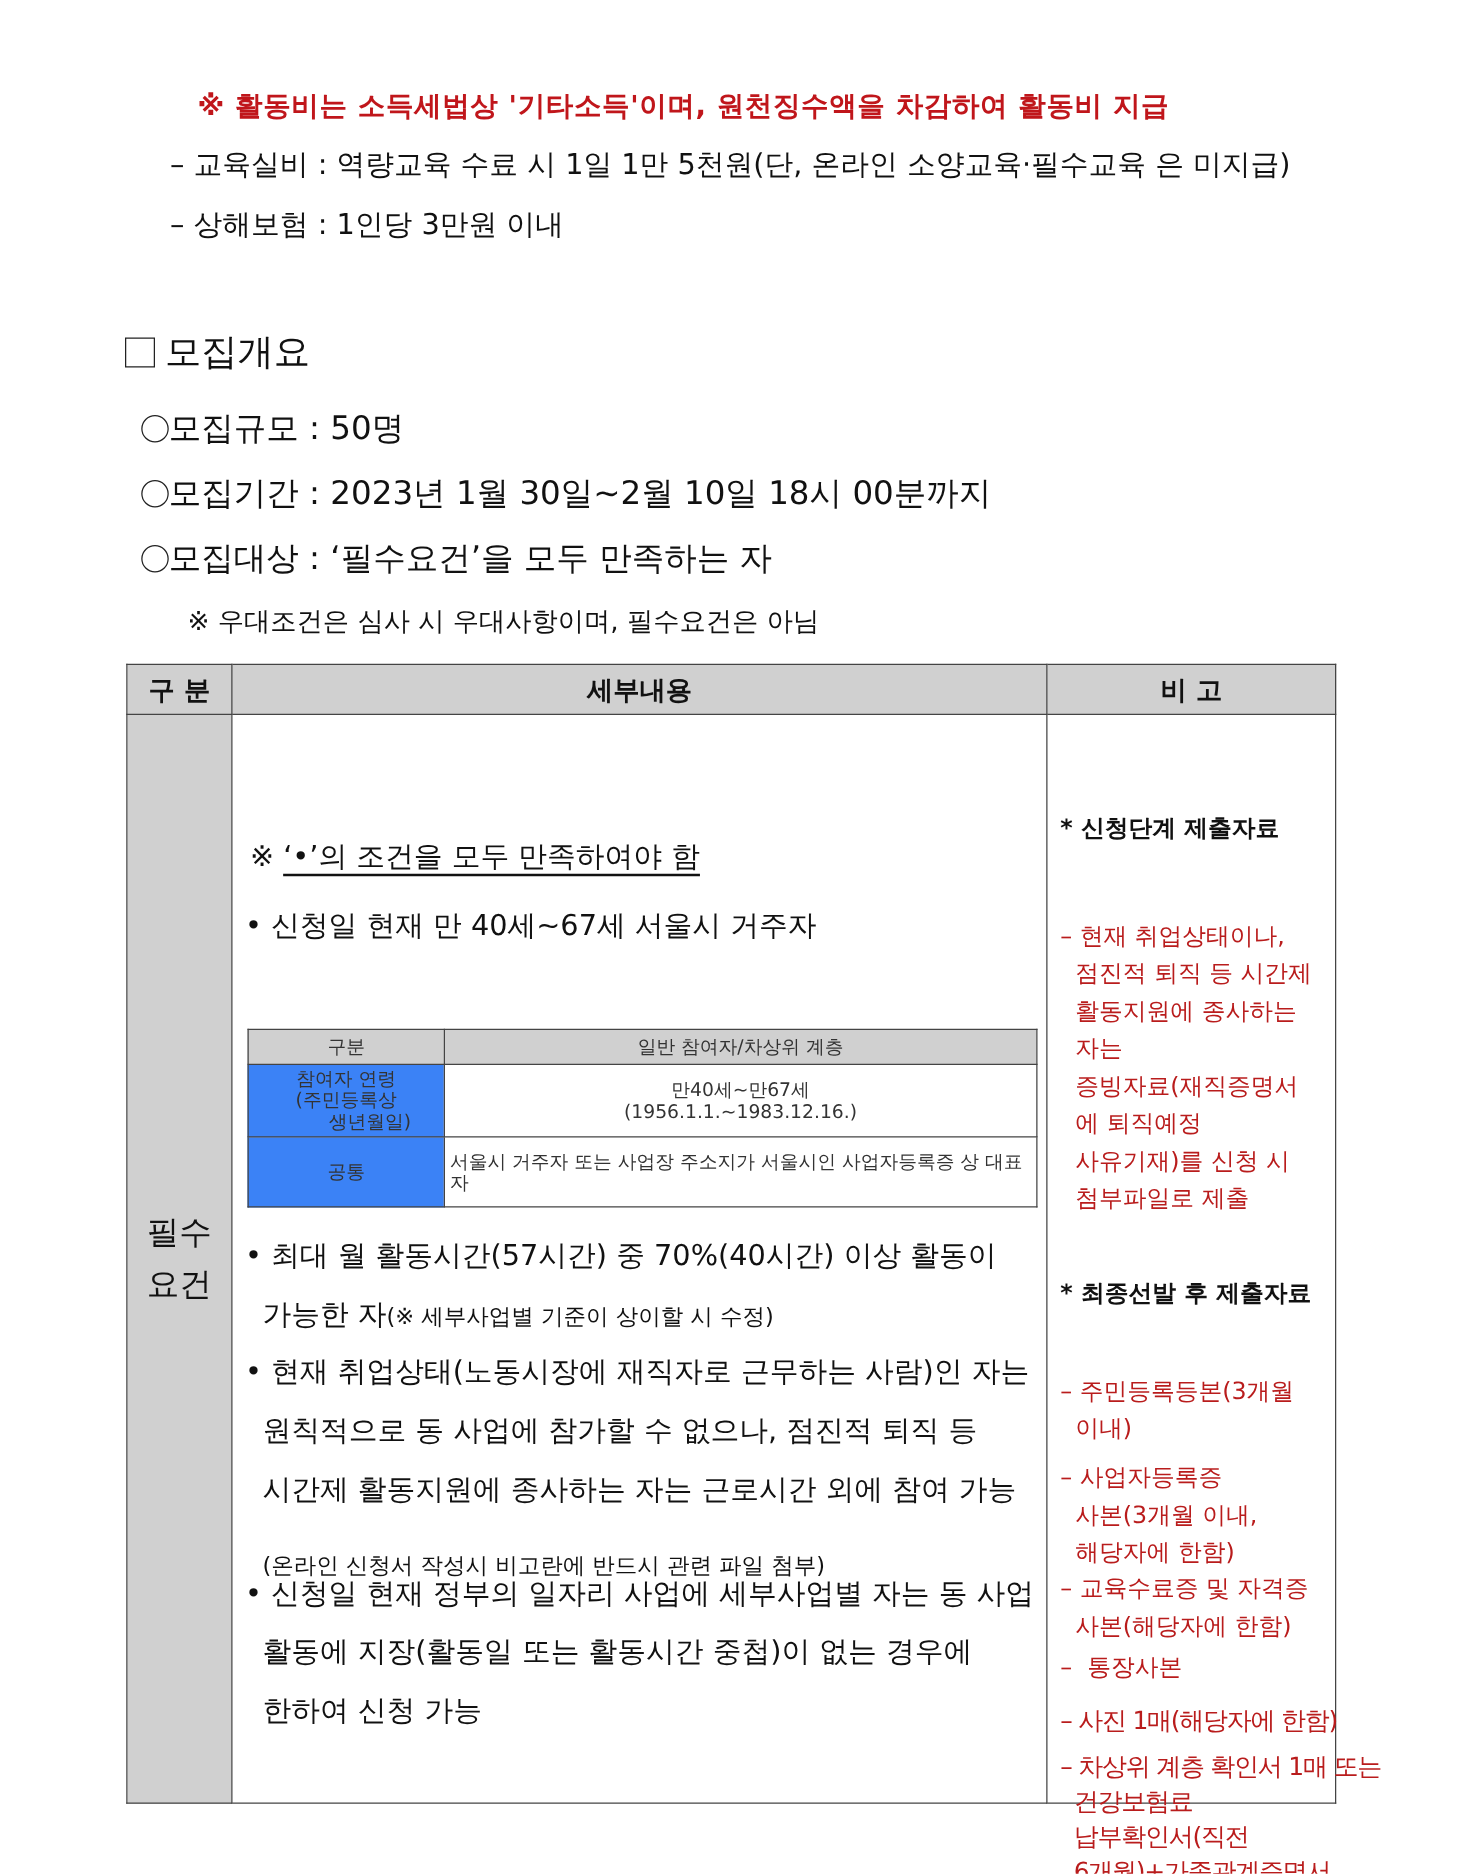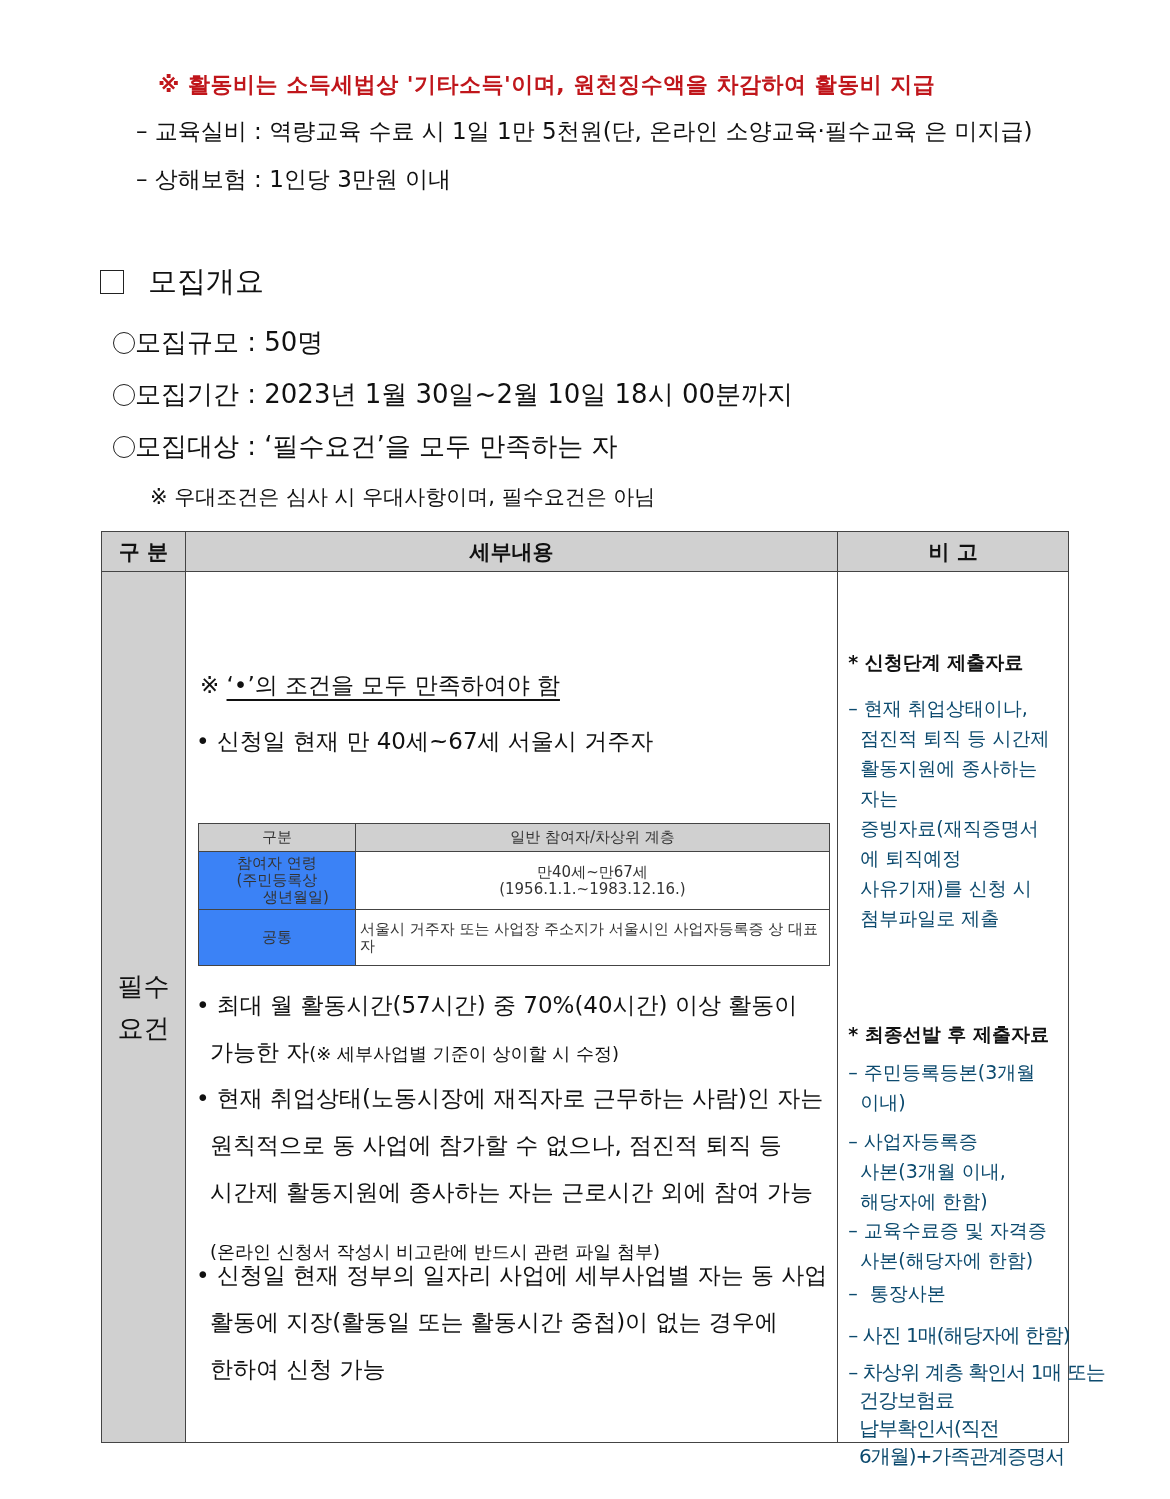--- a/index.html
+++ b/index.html
@@ -1,21 +1,21 @@
 <!DOCTYPE html>
 <html><head>
 <meta charset="utf-8">
 <style>
   html, body { margin:0; padding:0; background:#ffffff; }
   body { width:1170px; height:1499px; position:relative; overflow:hidden;
          font-family:"DejaVu Sans","Liberation Sans",sans-serif; color:#111; }
   .abs { position:absolute; white-space:nowrap; }
   .red-note { left:158px; top:70px; font-size:22px; font-weight:bold; color:#c0161b; letter-spacing:0.5px; }
   .dash-line { font-size:23px; color:#111; }
-  .sec-title { left:100px; top:262px; font-size:29px; display:flex; align-items:center; gap:24px; }
+  .sec-title { left:100px; top:262px; font-size:29px; display:flex; align-items:center; gap:8px; }
   .sq-box { width:22px; height:22px; border:1.5px solid #222; display:inline-block; }
   .circle-item { left:113px; font-size:26px; display:flex; align-items:center; }
   .circle { width:20px; height:20px; border:1.5px solid #222; border-radius:50%; display:inline-block; }
   .note-line { left:150px; top:483px; font-size:21px; }
 
   table.main { position:absolute; left:101px; top:531px; width:968px; border-collapse:collapse; }
   table.main td, table.main th { border:1.5px solid #444; padding:0; vertical-align:top; }
   table.main th { background:#d0d0d0; height:39px; font-family:"DejaVu Serif",serif; font-size:21px; font-weight:bold; text-align:center; vertical-align:middle; }
   td.side { background:#d0d0d0; width:83px; text-align:center; vertical-align:middle !important; font-size:26px; line-height:42px; }
   td.content { width:652px; height:870px; position:relative; }
@@ -27,21 +27,21 @@
   .bullet-p .small { font-size:18px; }
   .paren-small { position:absolute; left:24px; font-size:18px;margin-top:18px; }
 
   table.inner { position:absolute; left:12px; top:251px; width:632px; border-collapse:collapse; font-size:15px; color:#333; }
   table.inner td { border:1px solid #444; text-align:center; vertical-align:middle; padding:1px 4px; line-height:17px; }
   table.inner tr.hd td { background:#d0d0d0; height:25px; }
   table.inner td.lbl { background:#3b82f6; width:148px; }
   table.inner td.left { text-align:left; }
 
   .rm-head { position:absolute; left:10px; font-size:19px; font-weight:bold; }
-  .rm-item { position:absolute; left:10px; font-size:19px; line-height:30px; white-space:pre; color:#0c4a6e; }
+  .rm-item { position:absolute; left:10px; font-size:19px; line-height:30px; white-space:pre; color:#b91c1c;margin-top:41px; }
   .rm-item.tight { font-size:20px; letter-spacing:-1px; line-height:28px; }
 </style>
 </head>
 <body>
 
 <div class="abs red-note">※ 활동비는 소득세법상 '기타소득'이며, 원천징수액을 차감하여 활동비 지급</div>
 <div class="abs dash-line" style="left:136px;top:116px;">– 교육실비 : 역량교육 수료 시 1일 1만 5천원(단, 온라인 소양교육·필수교육 은 미지급)</div>
 <div class="abs dash-line" style="left:136px;top:164px;">– 상해보험 : 1인당 3만원 이내</div>
 
 <div class="abs sec-title">

